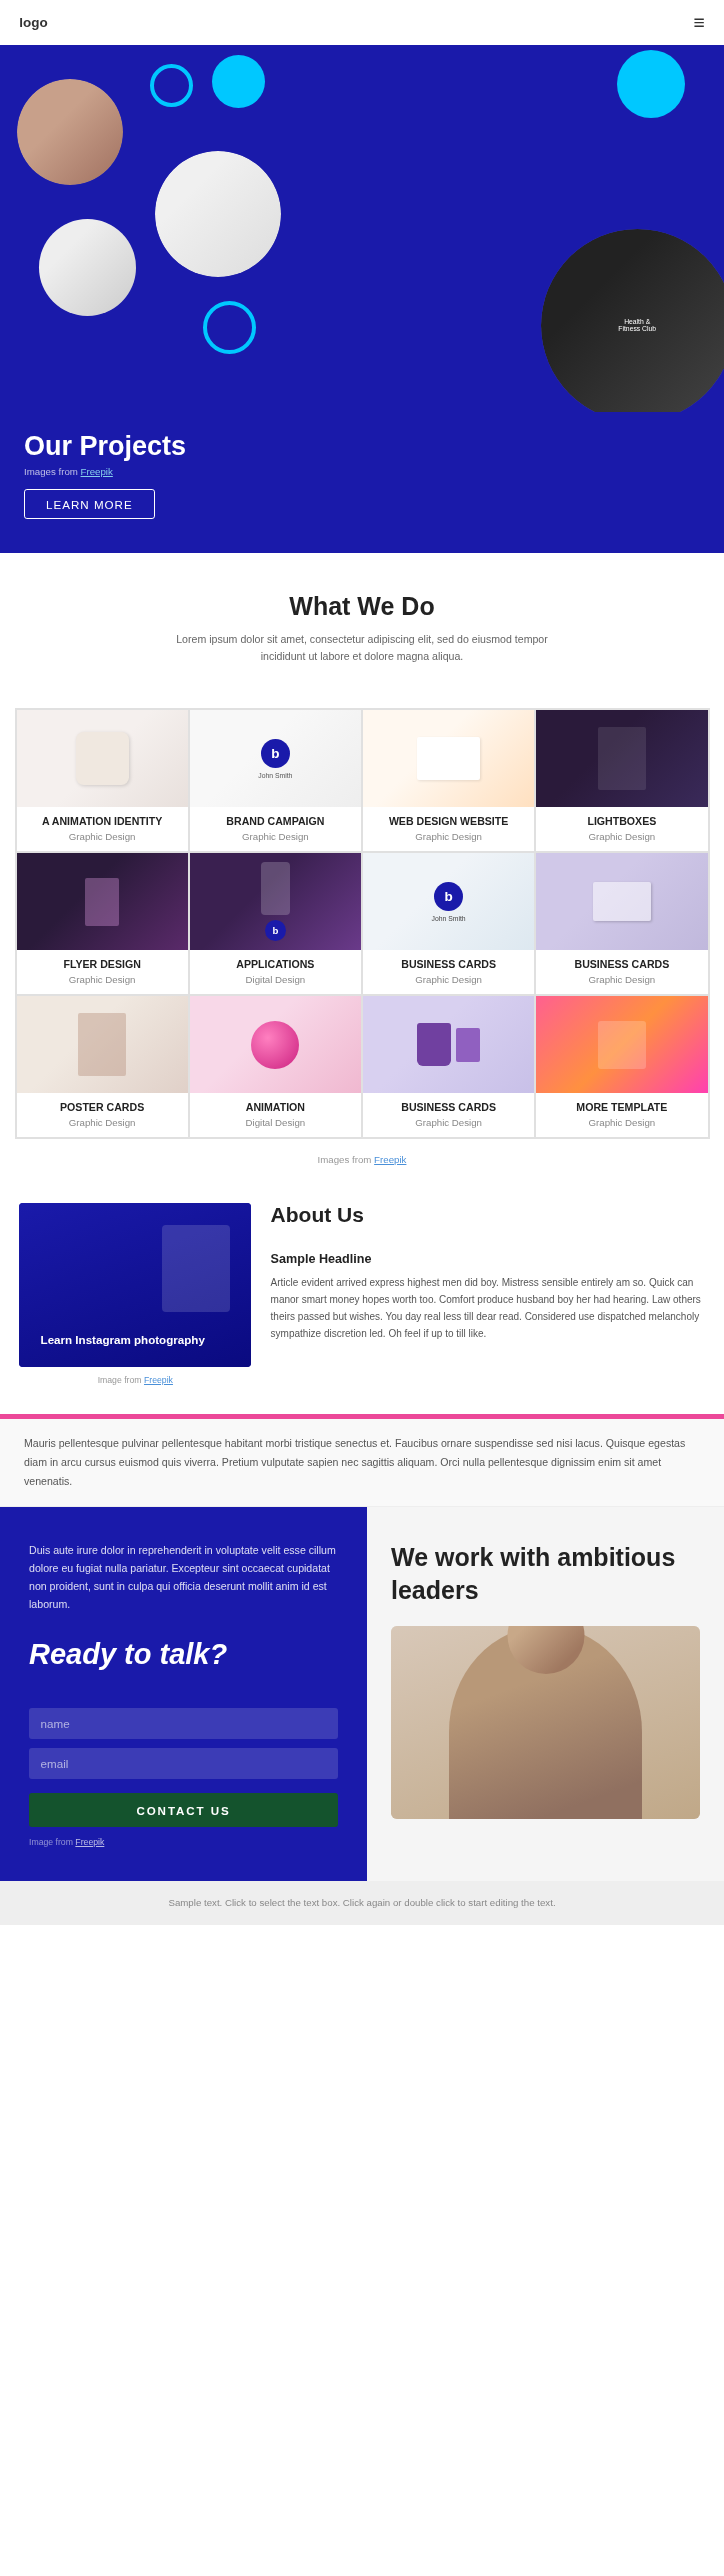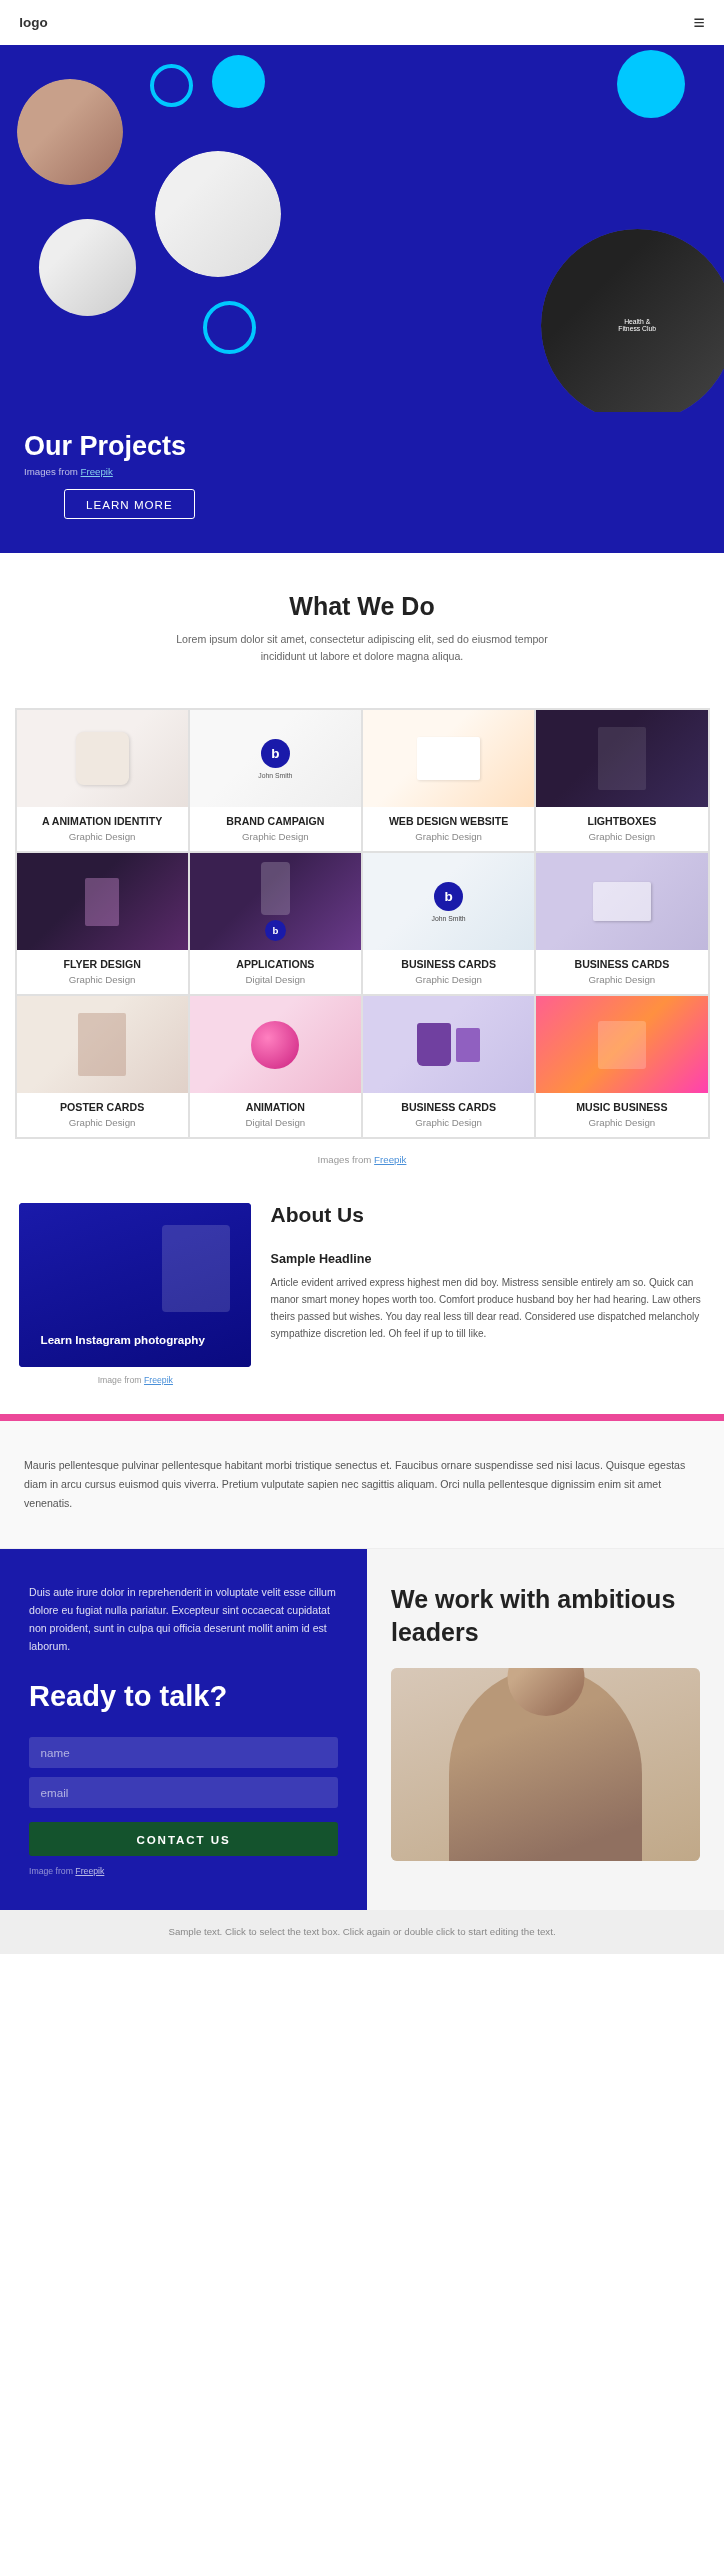--- a/index.html
+++ b/index.html
@@ -32,21 +32,21 @@
     .mock-health { width: 100%; height: 100%; background: linear-gradient(135deg, #222 30%, #444 100%); border-radius: 50%; display: flex; align-items: center; justify-content: center; }
     .mock-health-text { color: #fff; font-size: 6.8px; text-align: center; }
 
     
     .our-projects-section { background: #1a1aaa; padding: 19.3px 24px 34px; }
     .our-projects-title { color: #fff; font-size: 27px; font-weight: bold; }
     .our-projects-sub { color: rgba(255,255,255,0.7); font-size: 9.7px; margin: 3.9px 0 11.6px; }
     .our-projects-sub a { color: #87ceeb; }
     .learn-more-btn {
       background: transparent; border: 1.9px solid #fff; color: #fff;
-      padding: 7.7px 21px; border-radius: 2.9px; font-size: 11.6px; cursor: pointer; letter-spacing: 1px; margin-left: 40px;
+      padding: 7.7px 21px; border-radius: 2.9px; font-size: 11.6px; cursor: pointer; letter-spacing: 1px;
     }
 
     
     .what-we-do { background: #fff; padding: 39px 24px 19.3px; text-align: center; }
     .section-title { font-size: 25px; font-weight: bold; color: #222; margin-bottom: 9.7px; }
     .section-desc { font-size: 10.6px; color: #666; max-width: 406px; margin: 0 auto 24px; line-height: 1.6; }
 
     
     .portfolio-grid { display: grid; grid-template-columns: repeat(4, 1fr); gap: 0; border: 1px solid #e0e0e0; margin: 0 14.5px; }
     .portfolio-item { border: 1px solid #e0e0e0; display: flex; flex-direction: column; }
@@ -78,28 +78,28 @@
     .about-img-mock { background: #1a1aaa; border-radius: 3.9px; height: 164px; display: flex; flex-direction: column; align-items: flex-start; justify-content: flex-end; padding: 11.6px; position: relative; overflow: hidden; }
     .about-img-text { color: #fff; font-size: 11.6px; font-weight: bold; }
     .about-img-caption { font-size: 8.7px; color: #999; margin-top: 7.7px; text-align: center; }
     .about-img-caption a { color: #4a90d9; }
     .about-content { flex: 1; }
     .about-title { font-size: 21px; font-weight: bold; color: #222; margin-bottom: 25px; }
     .about-headline { font-size: 12.6px; font-weight: bold; color: #222; margin-bottom: 7.7px; }
     .about-text { font-size: 10px; color: #555; line-height: 1.7; }
 
     
-    .text-block { background: #f9f9f9; padding: 35px 24px; border-top: 7px solid #ec4899; border-bottom: 1px solid #eee; }
+    .text-block { background: #f9f9f9; padding: 15px 24px; border-top: 5px solid #ec4899; border-bottom: 1px solid #eee; }
     .text-block p { font-size: 10.6px; color: #555; line-height: 1.8; }
 
     
     .bottom-section { display: flex; gap: 0; min-height: 328px; }
     .bottom-left { background: #1a1aaa; padding: 34px 29px; flex: 1; }
     .bottom-left-text { font-size: 10.6px; color: rgba(255,255,255,0.85); line-height: 1.7; margin-bottom: 24px; }
-    .ready-title { font-size: 29px; font-weight: bold; color: #fff; margin-bottom: 23px; line-height: 1.2; }
+    .ready-title { font-size: 29px; font-weight: bold; color: #fff; margin-bottom: 36px; line-height: 1.2; font-style: italic; }
     .form-field { background: rgba(255,255,255,0.15); border: none; border-radius: 2.9px; padding: 8.7px 11.6px; width: 100%; margin-bottom: 9.7px; color: #fff; font-size: 11.6px; outline: none; }
     .form-field::placeholder { color: rgba(255,255,255,0.6); }
     .contact-btn { background: #14532d; border: none; color: #fff; padding: 10.6px; width: 100%; border-radius: 2.9px; font-size: 11.6px; letter-spacing: 1.9px; cursor: pointer; font-weight: bold; margin-top: 4.8px; }
     .img-from-small { font-size: 8.7px; color: rgba(255,255,255,0.5); margin-top: 9.7px; }
     .img-from-small a { color: rgba(255,255,255,0.7); }
 
     .bottom-right { background: #f5f5f5; flex: 1; padding: 34px 24px; }
     .ambitious-title { font-size: 25px; font-weight: bold; color: #222; line-height: 1.3; margin-bottom: 19.3px; }
     .person-card { background: #e8e0d8; border-radius: 5.8px; height: 193px; display: flex; align-items: center; justify-content: center; overflow: hidden; position: relative; }
 
@@ -298,21 +298,21 @@
     </div>
   </div>
 
   <div class="portfolio-item">
     <div class="portfolio-thumb thumb-music">
       <div class="mock-box">
         <div style="width:48px;height:48px;background:rgba(255,255,255,0.2);border-radius:2.9px;"></div>
       </div>
     </div>
     <div class="portfolio-info">
-      <div class="portfolio-name">MUSIC BUSINESS</div>
+      <div class="portfolio-name">MORE TEMPLATE</div>
       <div class="portfolio-category">Graphic Design</div>
     </div>
   </div>
 
 </div>
 
 <p class="images-from">
   <span>Images from</span> <a href="#">Freepik</a>
 </p>
 

